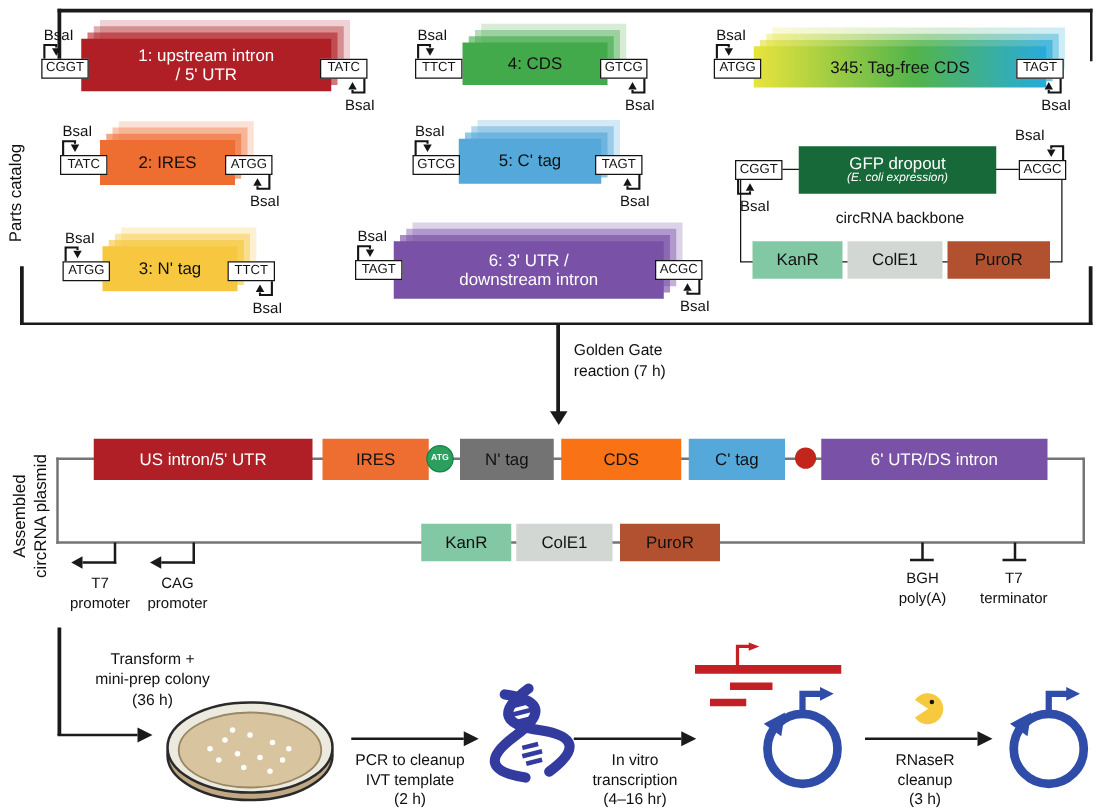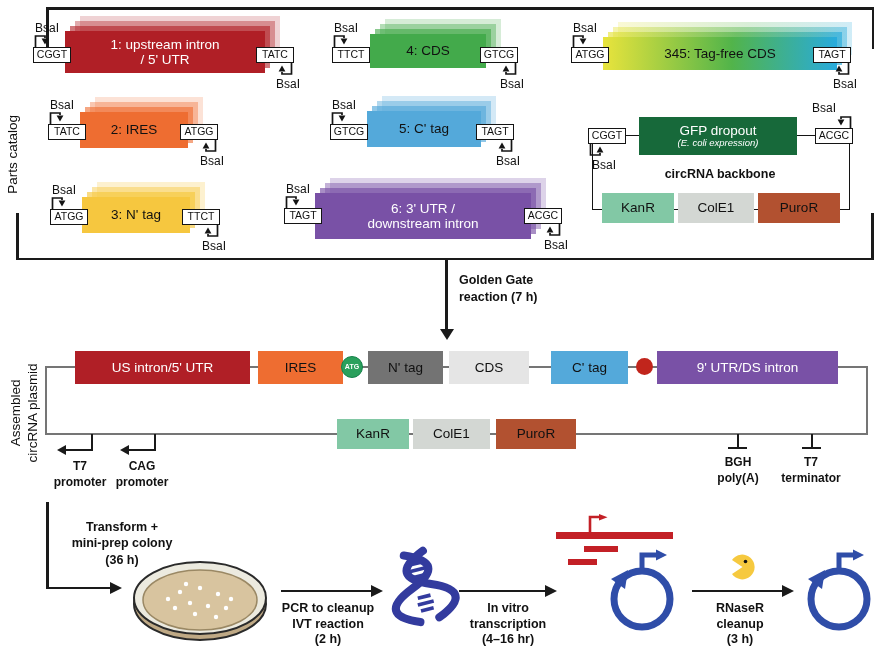--- a/index.html
+++ b/index.html
@@ -9,21 +9,21 @@
   .gline{position:absolute;background:#757575;z-index:0;}
   .stk{position:absolute;z-index:1;}
   .box{position:absolute;z-index:2;display:flex;flex-direction:column;align-items:center;
        justify-content:center;text-align:center;font-size:13.5px;line-height:1.13;box-sizing:border-box;}
   .wtxt{color:#fff;}
   .seq{position:absolute;z-index:3;box-sizing:border-box;min-width:38px;height:16px;
        border:1.4px solid #141414;background:#fff;font-size:10.5px;line-height:13px;
        text-align:center;padding:0 2px;}
   .bsal{position:absolute;z-index:3;font-size:12px;}
   .ba{position:absolute;z-index:3;overflow:visible;}
-  .lbl{position:absolute;font-size:12.5px;line-height:1.32;z-index:2;font-weight:bold;}
+  .lbl{position:absolute;font-size:12.5px;line-height:1.32;z-index:2;}
   .lbl span{display:block;}
   .center{text-align:center;}
   .vert{position:absolute;transform:rotate(-90deg);font-size:13.5px;text-align:center;line-height:1.25;z-index:2;}
   .tri-down{position:absolute;width:0;height:0;border-left:7px solid transparent;
             border-right:7px solid transparent;border-top:11px solid #1a1a1a;z-index:2;}
   .tri-right{position:absolute;width:0;height:0;border-top:6.5px solid transparent;
              border-bottom:6.5px solid transparent;border-left:12px solid #1a1a1a;z-index:2;}
   .tri-left{position:absolute;width:0;height:0;border-top:5.5px solid transparent;
             border-bottom:5.5px solid transparent;border-right:9px solid #1a1a1a;z-index:2;}
   .circleic{position:absolute;z-index:2;overflow:visible;}
@@ -250,29 +250,29 @@
       </div>
     <div class="box" style="left:258px;top:351px;width:85px;height:33px;background:#ee6d31">
         <span>IRES</span>
       </div>
     <div class="box wtxt" style="left:341px;top:356px;width:22px;height:22px;background:#2aa05c;border:1px solid #15814a;border-radius:50%;font-size:7px;font-weight:bold">
         <span>ATG</span>
       </div>
     <div class="box" style="left:368px;top:351px;width:75px;height:33px;background:#737373">
         <span>N' tag</span>
       </div>
-    <div class="box" style="left:449px;top:351px;width:80px;height:33px;background:#e5e5e5">
+    <div class="box" style="left:449px;top:351px;width:96px;height:33px;background:#f97316">
         <span>CDS</span>
       </div>
     <div class="box" style="left:551px;top:351px;width:77px;height:33px;background:#54a9da">
         <span>C' tag</span>
       </div>
     <div class="box" style="left:636px;top:358px;width:17px;height:17px;background:#c1251c;border-radius:50%"></div>
     <div class="box wtxt" style="left:657px;top:351px;width:181px;height:33px;background:#7951a6">
-        <span>9' UTR/DS intron</span>
+        <span>6' UTR/DS intron</span>
       </div>
 
     <div class="box" style="left:337px;top:419px;width:72px;height:30px;background:#82c8a5">
         <span>KanR</span>
       </div>
     <div class="box" style="left:413px;top:419px;width:77px;height:30px;background:#d3d7d3">
         <span>ColE1</span>
       </div>
     <div class="box" style="left:496px;top:419px;width:80px;height:30px;background:#b25130">
         <span>PuroR</span>
@@ -333,21 +333,21 @@
         <circle cx="56" cy="28" r="2.2"></circle>
           <circle cx="101" cy="43" r="2.2"></circle>
           <circle cx="38" cy="43" r="2.2"></circle>
       </g>
     </svg>
 
     <div class="hline" style="left:281px;top:589.5px;width:90px;height:2.5px"></div>
     <div class="tri-right" style="left:371px;top:584.5px"></div>
     <div class="lbl center" style="left:268px;top:601px;width:120px;line-height:1.25">
       <span>PCR to cleanup</span>
-      <span>IVT reaction</span>
+      <span>IVT template</span>
       <span>(2 h)</span>
     </div>
 
     <svg class="circleic" style="left:391px;top:538px;transform:rotate(-14deg)" width="62" height="100" viewBox="0 0 76 100">
       <g stroke="#333b9e" stroke-width="10" fill="none" stroke-linecap="round">
         <path d="M26,6 C60,20 60,34 26,48 C-8,62 -8,76 26,90"></path>
         <path d="M50,6 C16,20 16,34 50,48 C84,62 84,76 50,90"></path>
       </g>
       <g stroke="#333b9e" stroke-width="4.5">
         <line x1="30" y1="19" x2="46" y2="19"></line>

